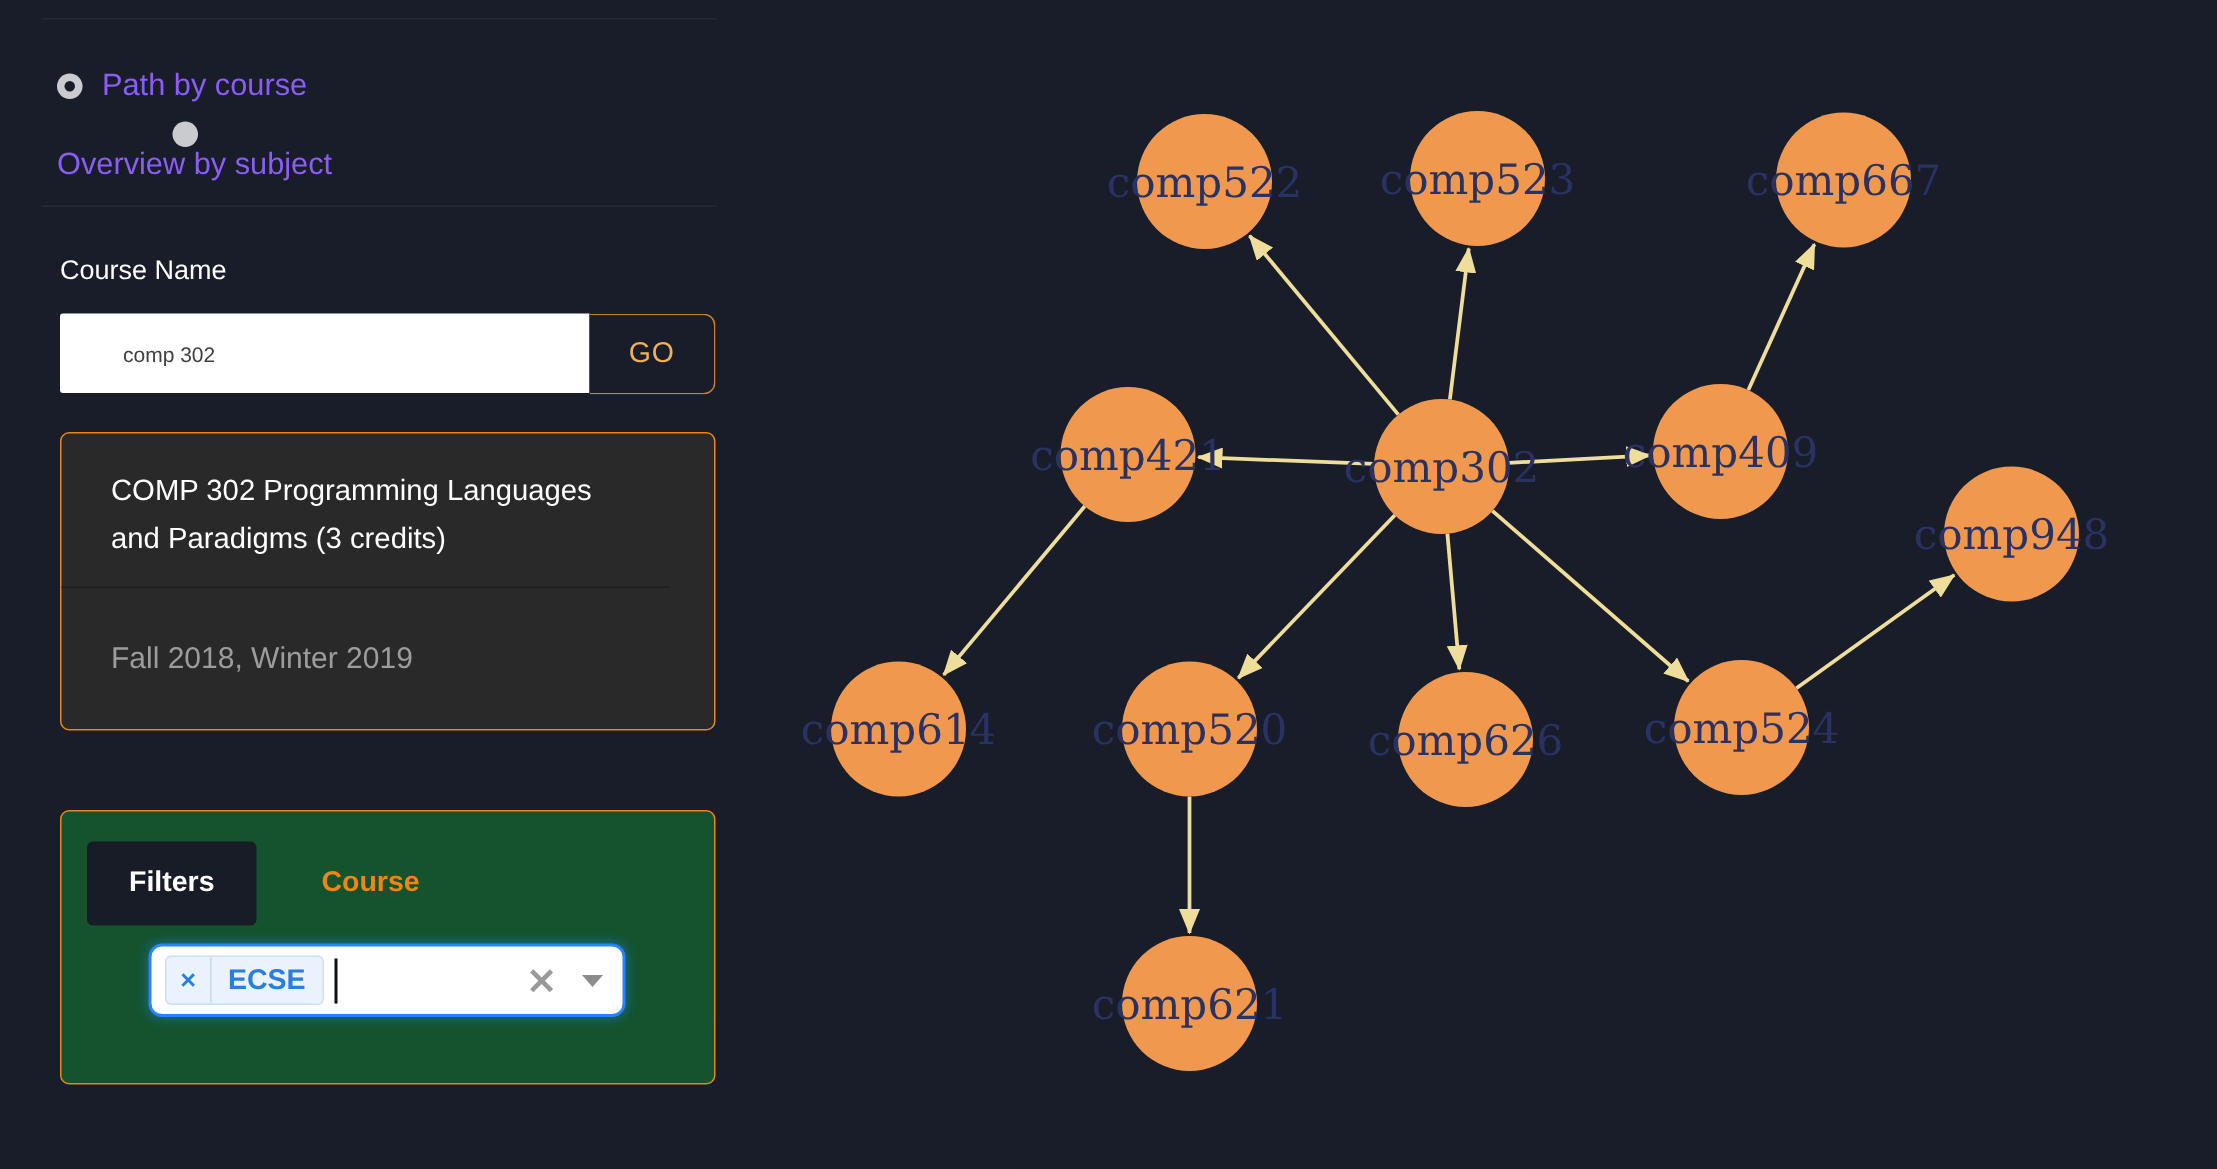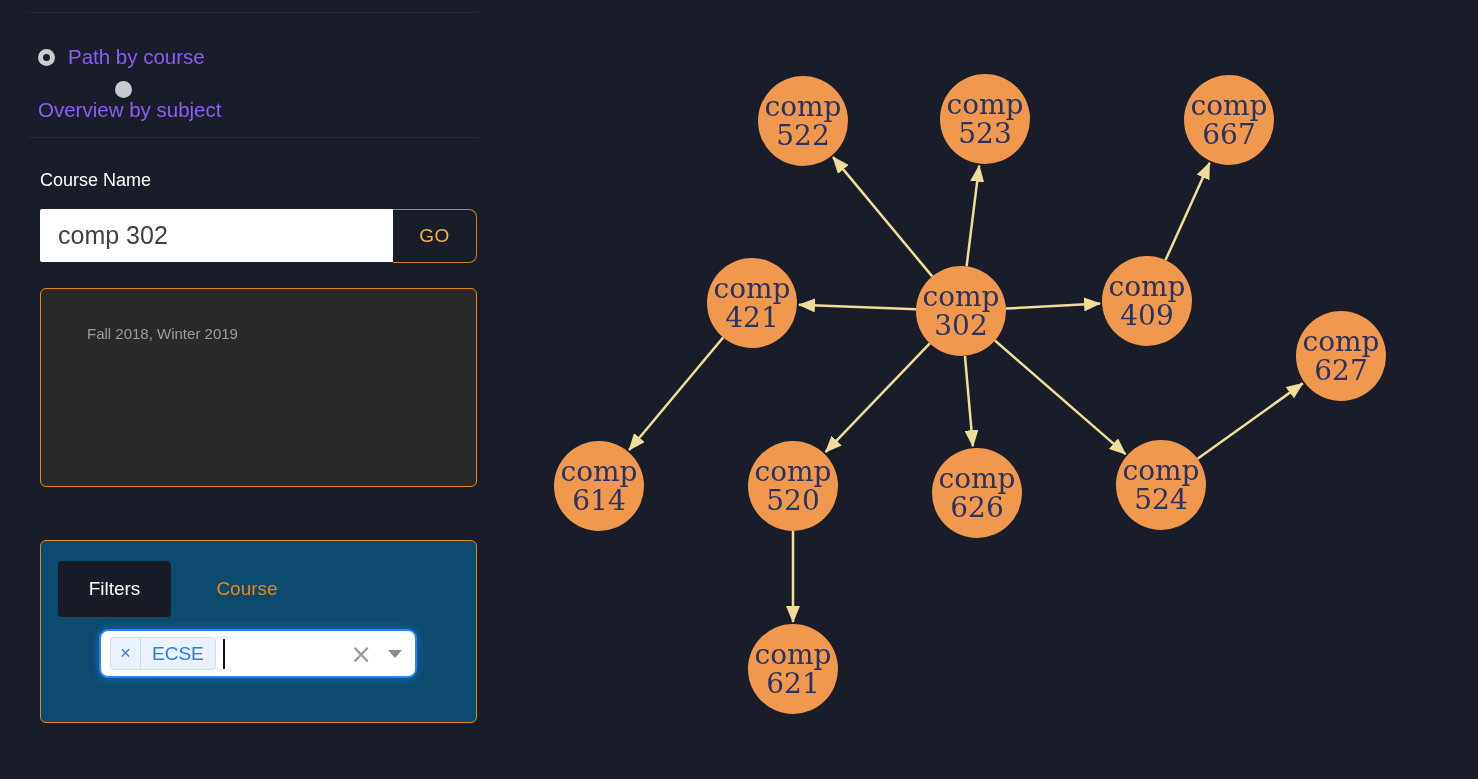--- a/index.html
+++ b/index.html
@@ -21,46 +21,46 @@
     content:""; position:absolute; left:5px; top:5px; width:7px; height:7px;
     border-radius:50%; background:#181d29;
   }
   .radio-label { font-size:20.5px; color:#8b5cf6; }
 
   
   #course-name-label { position:absolute; left:40px; top:170px; font-size:18px; font-weight:500; color:#fff; }
   #course-input {
     position:absolute; left:40px; top:209px; width:353px; height:53px;
     background:#fff; border:none; outline:none; border-radius:2px 0 0 2px;
-    padding-left:18px; font-size:25px; color:#404040;
+    padding-left:42px; font-size:14px; color:#404040;
     font-family:"Liberation Sans", sans-serif;
   }
   #go-button {
     position:absolute; left:393px; top:209px; width:84px; height:54px;
     background:#181d29; border:1px solid #cd7f27; border-left:none;
     border-radius:0 8px 8px 0; color:#f2b055; font-size:19px; font-weight:500;
     letter-spacing:0.5px; cursor:pointer; font-family:"Liberation Sans", sans-serif;
   }
 
   
   #course-card {
     position:absolute; left:40px; top:288px; width:437px; height:199px;
     background:#292929; border:1px solid #e8851c; border-radius:6px;
   }
   #course-card-title {
     padding:22px 33px 0 33px; height:103px; font-size:19.5px; line-height:32px;
     font-weight:500; color:#fff; max-width:405px;
     border-bottom:1px solid #1e1e1e;
   }
-  #course-card-terms { padding:36px 33px 0 46px; font-size:15px; color:#9c9c9c; }
+  #course-card-terms { padding:36px 33px 0 33px; font-size:20px; color:#9c9c9c; }
 
   
   #filter-panel {
     position:absolute; left:40px; top:540px; width:437px; height:183px;
-    background:#0c4a6e; border:1px solid #e8851c; border-radius:6px;
+    background:#14532d; border:1px solid #e8851c; border-radius:6px;font-weight:bold;
   }
   .tab { position:absolute; top:20px; height:56px; display:flex; align-items:center; justify-content:center;
          font-size:19px; cursor:pointer; border-radius:4px; }
   .tab.active { left:17px; width:113px; background:#171c27; color:#fff; }
   .tab.inactive { left:150px; width:112px; color:#f08511; background:transparent; }
 
   #subject-multiselect {
     position:absolute; left:60px; top:90px; width:314px; height:45px;
     background:#fff; border-radius:7px; display:flex; align-items:center;
     padding-left:9px; cursor:text;
@@ -76,21 +76,21 @@
   .ms-clear { color:#999; font-size:26px; line-height:26px; margin-right:16px; cursor:pointer;
               font-family:"DejaVu Sans", sans-serif; }
   .ms-arrow { width:0; height:0; border-left:7px solid transparent; border-right:7px solid transparent;
               border-top:8px solid #8c8c8c; margin-right:13px; cursor:pointer; }
 
   
   #graph { position:absolute; left:0; top:0; width:1478px; height:779px; }
   #edges-svg { position:absolute; left:0; top:0; }
   .graph-node {
     position:absolute; width:90px; height:90px; border-radius:50%;
-    display:flex; flex-direction:column; align-items:center; justify-content:center;
+    display:flex; align-items:center; justify-content:center;
     font-family:"DejaVu Serif", serif; font-size:28px; line-height:29px;
     cursor:grab; text-align:center;
   }
 </style>
 </head>
 <body>
 
 <div id="graph">
     <svg id="edges-svg" width="1478" height="779">
       <defs>
@@ -129,21 +129,21 @@
     <div class="graph-node" style="left: 916px; top: 266px; background: rgb(240, 153, 78); color: rgb(42, 50, 99);">
       <span>comp</span>
       <span>302</span>
     </div>
     <div class="graph-node" style="left: 1102px; top: 256px; background: rgb(240, 153, 78); color: rgb(42, 50, 99);">
       <span>comp</span>
       <span>409</span>
     </div>
     <div class="graph-node" style="left: 1296px; top: 311px; background: rgb(240, 153, 78); color: rgb(42, 50, 99);">
       <span>comp</span>
-      <span>627</span>
+      <span>948</span>
     </div>
     <div class="graph-node" style="left: 554px; top: 441px; background: rgb(240, 153, 78); color: rgb(42, 50, 99);">
       <span>comp</span>
       <span>614</span>
     </div>
     <div class="graph-node" style="left: 748px; top: 441px; background: rgb(240, 153, 78); color: rgb(42, 50, 99);">
       <span>comp</span>
       <span>520</span>
     </div>
     <div class="graph-node" style="left: 932px; top: 448px; background: rgb(240, 153, 78); color: rgb(42, 50, 99);">
@@ -171,20 +171,21 @@
       <span class="radio-label">Overview by subject</span>
     </div>
   </div>
 <div id="divider-mid" class="divider"></div>
 
 <div id="course-name-label">Course Name</div>
 <input id="course-input" value="comp 302" style="">
 <button id="go-button">GO</button>
 
 <div id="course-card">
+  <div id="course-card-title">COMP 302 Programming Languages and Paradigms (3 credits)</div>
   <div id="course-card-terms">Fall 2018, Winter 2019</div>
 </div>
 
 <div id="filter-panel">
   <div id="tabs-holder">
       <div class="tab active">Filters</div>
       <div class="tab inactive">Course</div>
     </div>
   <div id="subject-multiselect">
     <span id="tags-holder" style="display:flex;">

